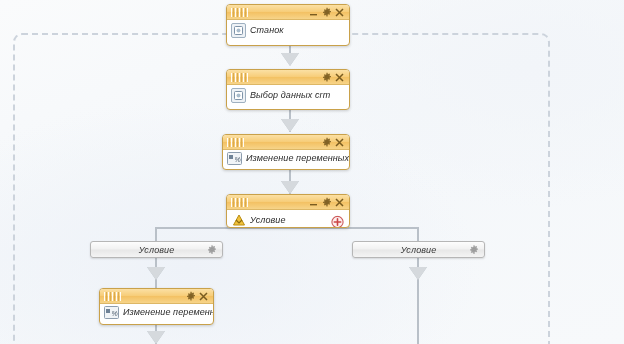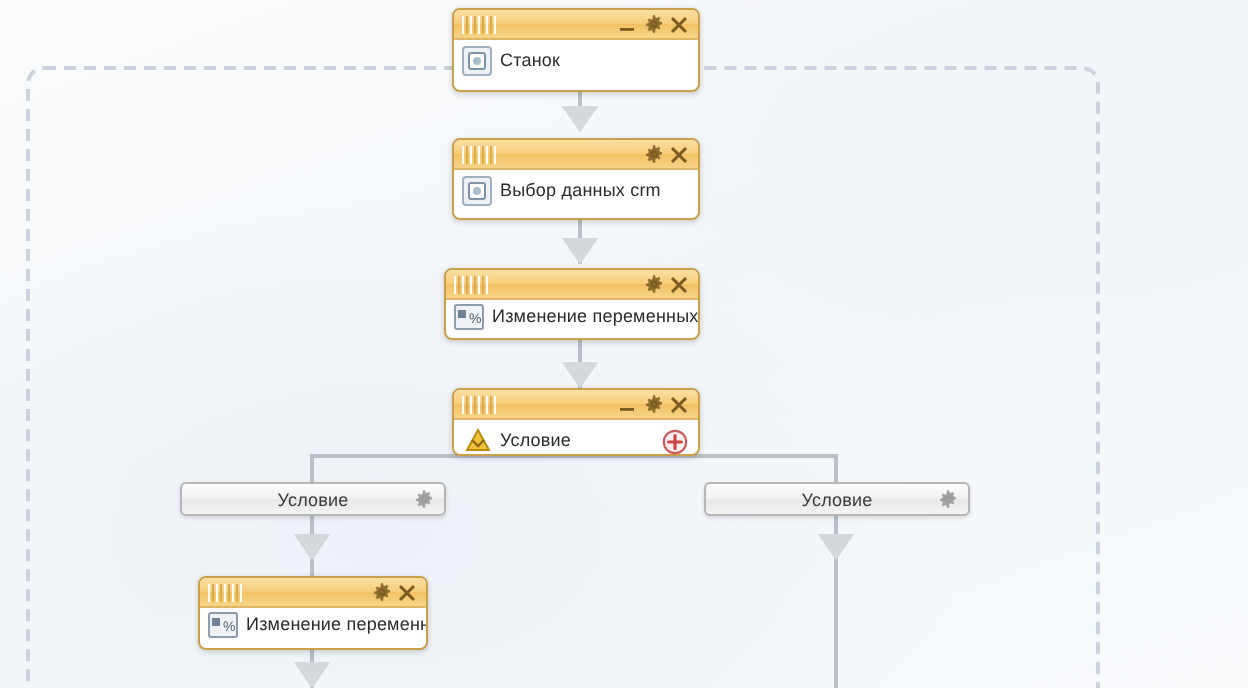--- a/index.html
+++ b/index.html
@@ -16,20 +16,21 @@
 
   #canvas {
     position: relative;
     width: 624px;
     height: 344px;
     background:
       radial-gradient(ellipse 420px 240px at 30% 78%, #eef2f8 0%, rgba(238,242,248,0) 70%),
       radial-gradient(ellipse 380px 200px at 85% 20%, #f2f5f9 0%, rgba(242,245,249,0) 70%),
       linear-gradient(160deg, #fafbfc 0%, #f4f7fa 45%, #f7f9fb 100%);
     overflow: hidden;
+    font-style: italic;
   }
 
   
   .scope-region {
     position: absolute;
     border: 2px dashed #ccd3dc;
     border-radius: 9px;
     box-sizing: border-box;
     background: transparent;
     pointer-events: none;

